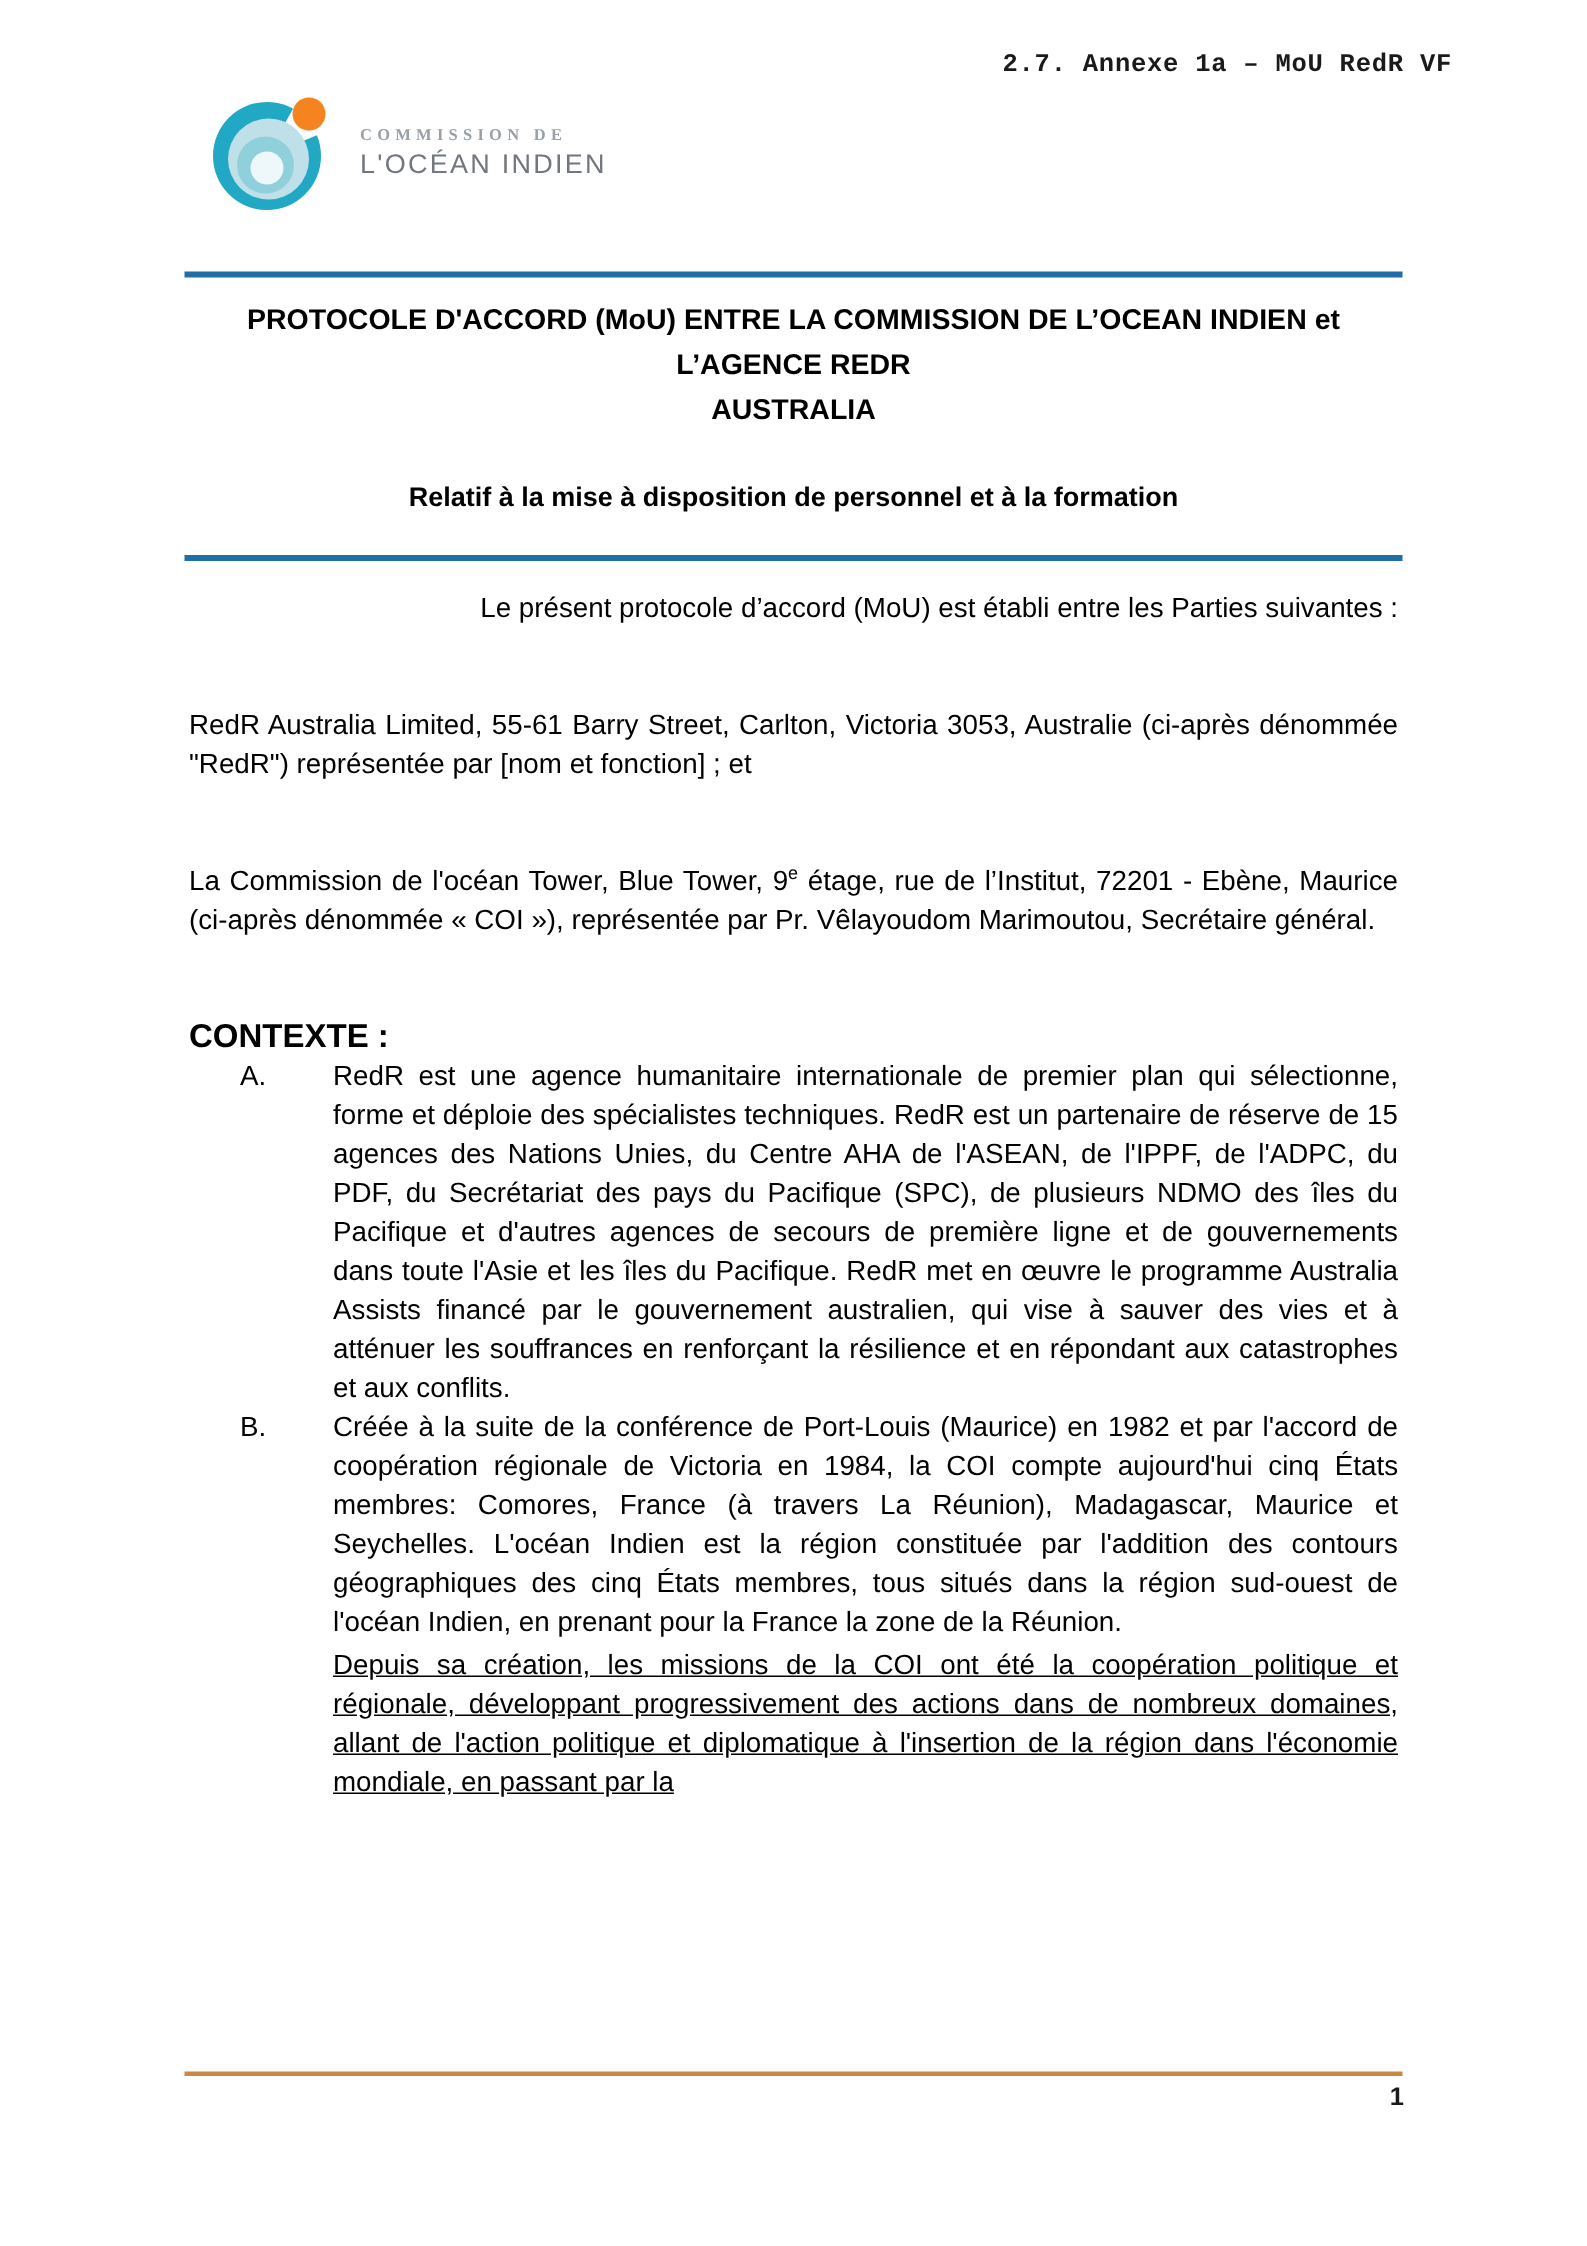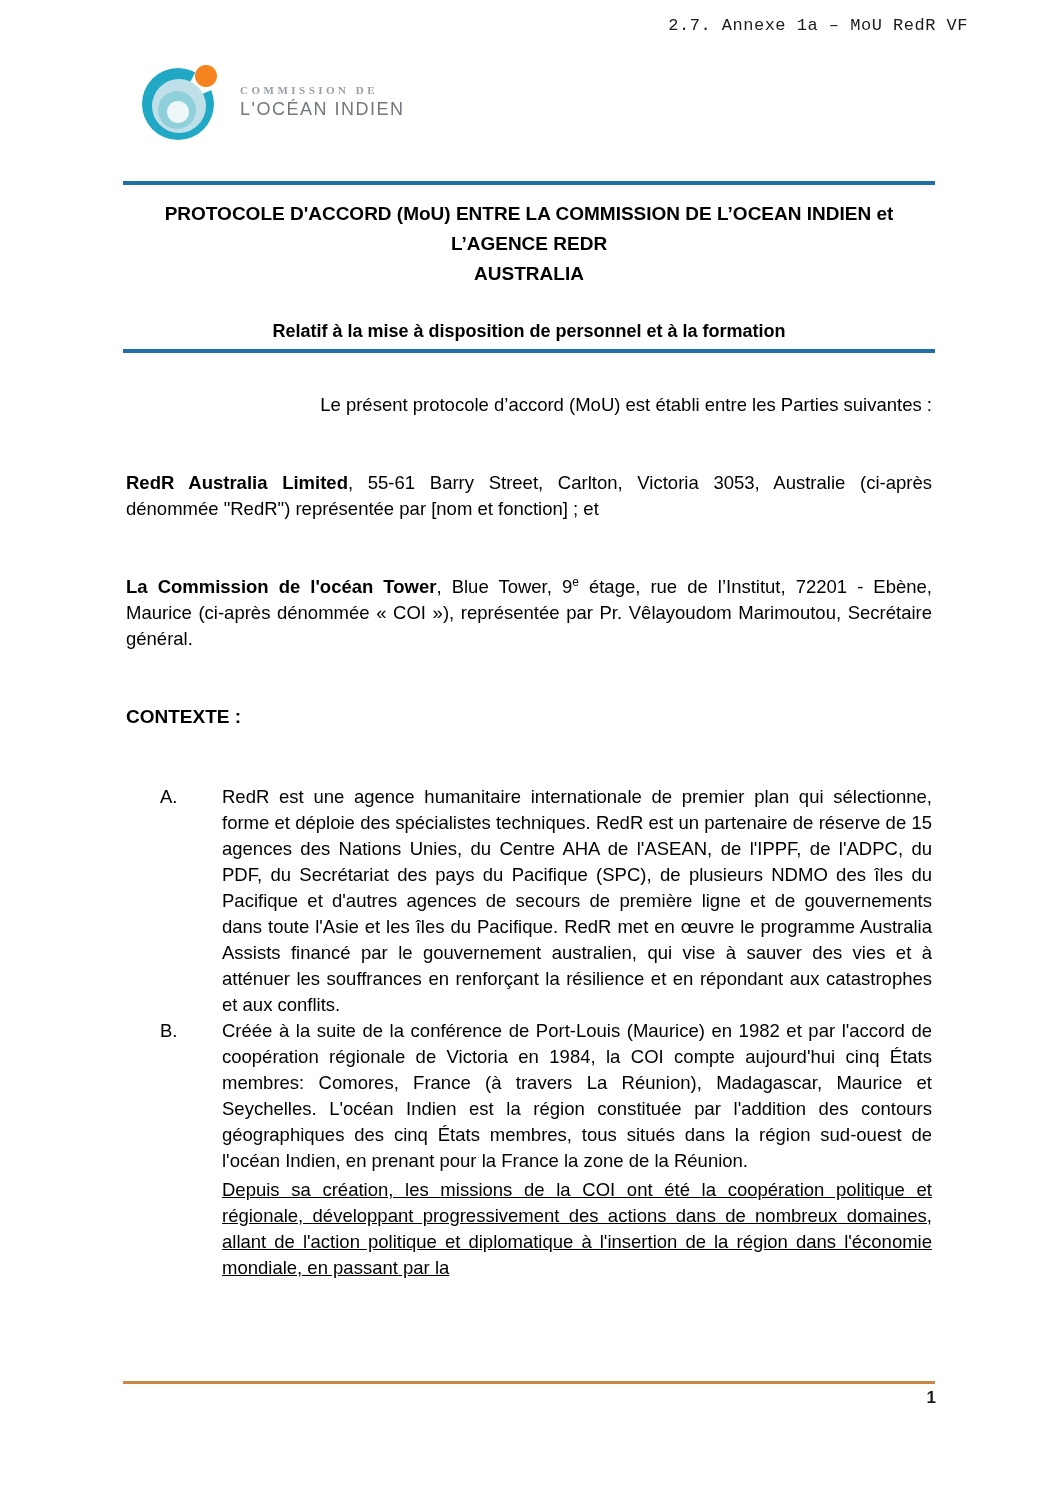--- a/index.html
+++ b/index.html
@@ -10,24 +10,24 @@
     height: 1497px;
     background: #ffffff;
     font-family: "Liberation Sans", sans-serif;
     color: #000000;
     overflow: hidden;
   }
 
   
   .annex-label {
     position: absolute;
-    top: 16px;
+    top: 34px;
     right: 90px;
     font-family: "Liberation Mono", monospace;
-    font-weight: normal;
+    font-weight: bold;
     font-size: 17px;
     letter-spacing: 0.5px;
     color: #1a1a1a;
     white-space: nowrap;
   }
 
   
   .coi-logo {
     position: absolute;
     top: 62px;
@@ -71,21 +71,21 @@
     letter-spacing: 0.5px;
     margin-top: 2px;
   }
 
   
   .title-block {
     position: absolute;
     top: 181px;
     left: 123px;
     width: 812px;
-    height: 172px;
+    height: 193px;
     border-top: 4px solid #1f6ea5;
     border-bottom: 4px solid #1f6ea5;
     text-align: center;
     padding-top: 14px;
   }
   .title-line {
     font-weight: bold;
     font-size: 19px;
     line-height: 30px;
     color: #000;
@@ -101,26 +101,26 @@
   .body-content {
     position: absolute;
     top: 380px;
     left: 126px;
     width: 806px;
     font-size: 18.5px;
     line-height: 26px;
   }
   .para { margin-top: 12px; margin-bottom: 52px; text-align: justify; }
   .para.intro { text-align: right; }
-  .context-heading { font-weight: bold; font-size: 19px; margin-bottom: 54px; }
+  .context-heading { font-weight: bold; font-size: 22px; }
   .list-item { display: flex; }
   .list-marker { width: 96px; flex: 0 0 96px; padding-left: 34px; }
   .list-text { flex: 1; text-align: justify; }
   .followup { margin-top: 3px; margin-left: 96px; text-align: justify; text-decoration: underline; }
-  .b { font-weight: bold; }
+  .b { font-weight: normal; }
   sup { font-size: 12px; vertical-align: super; line-height: 0; }
 
   
   .footer-rule {
     position: absolute;
     top: 1381px;
     left: 123px;
     width: 812px;
     height: 3px;
     background: #c98843;

